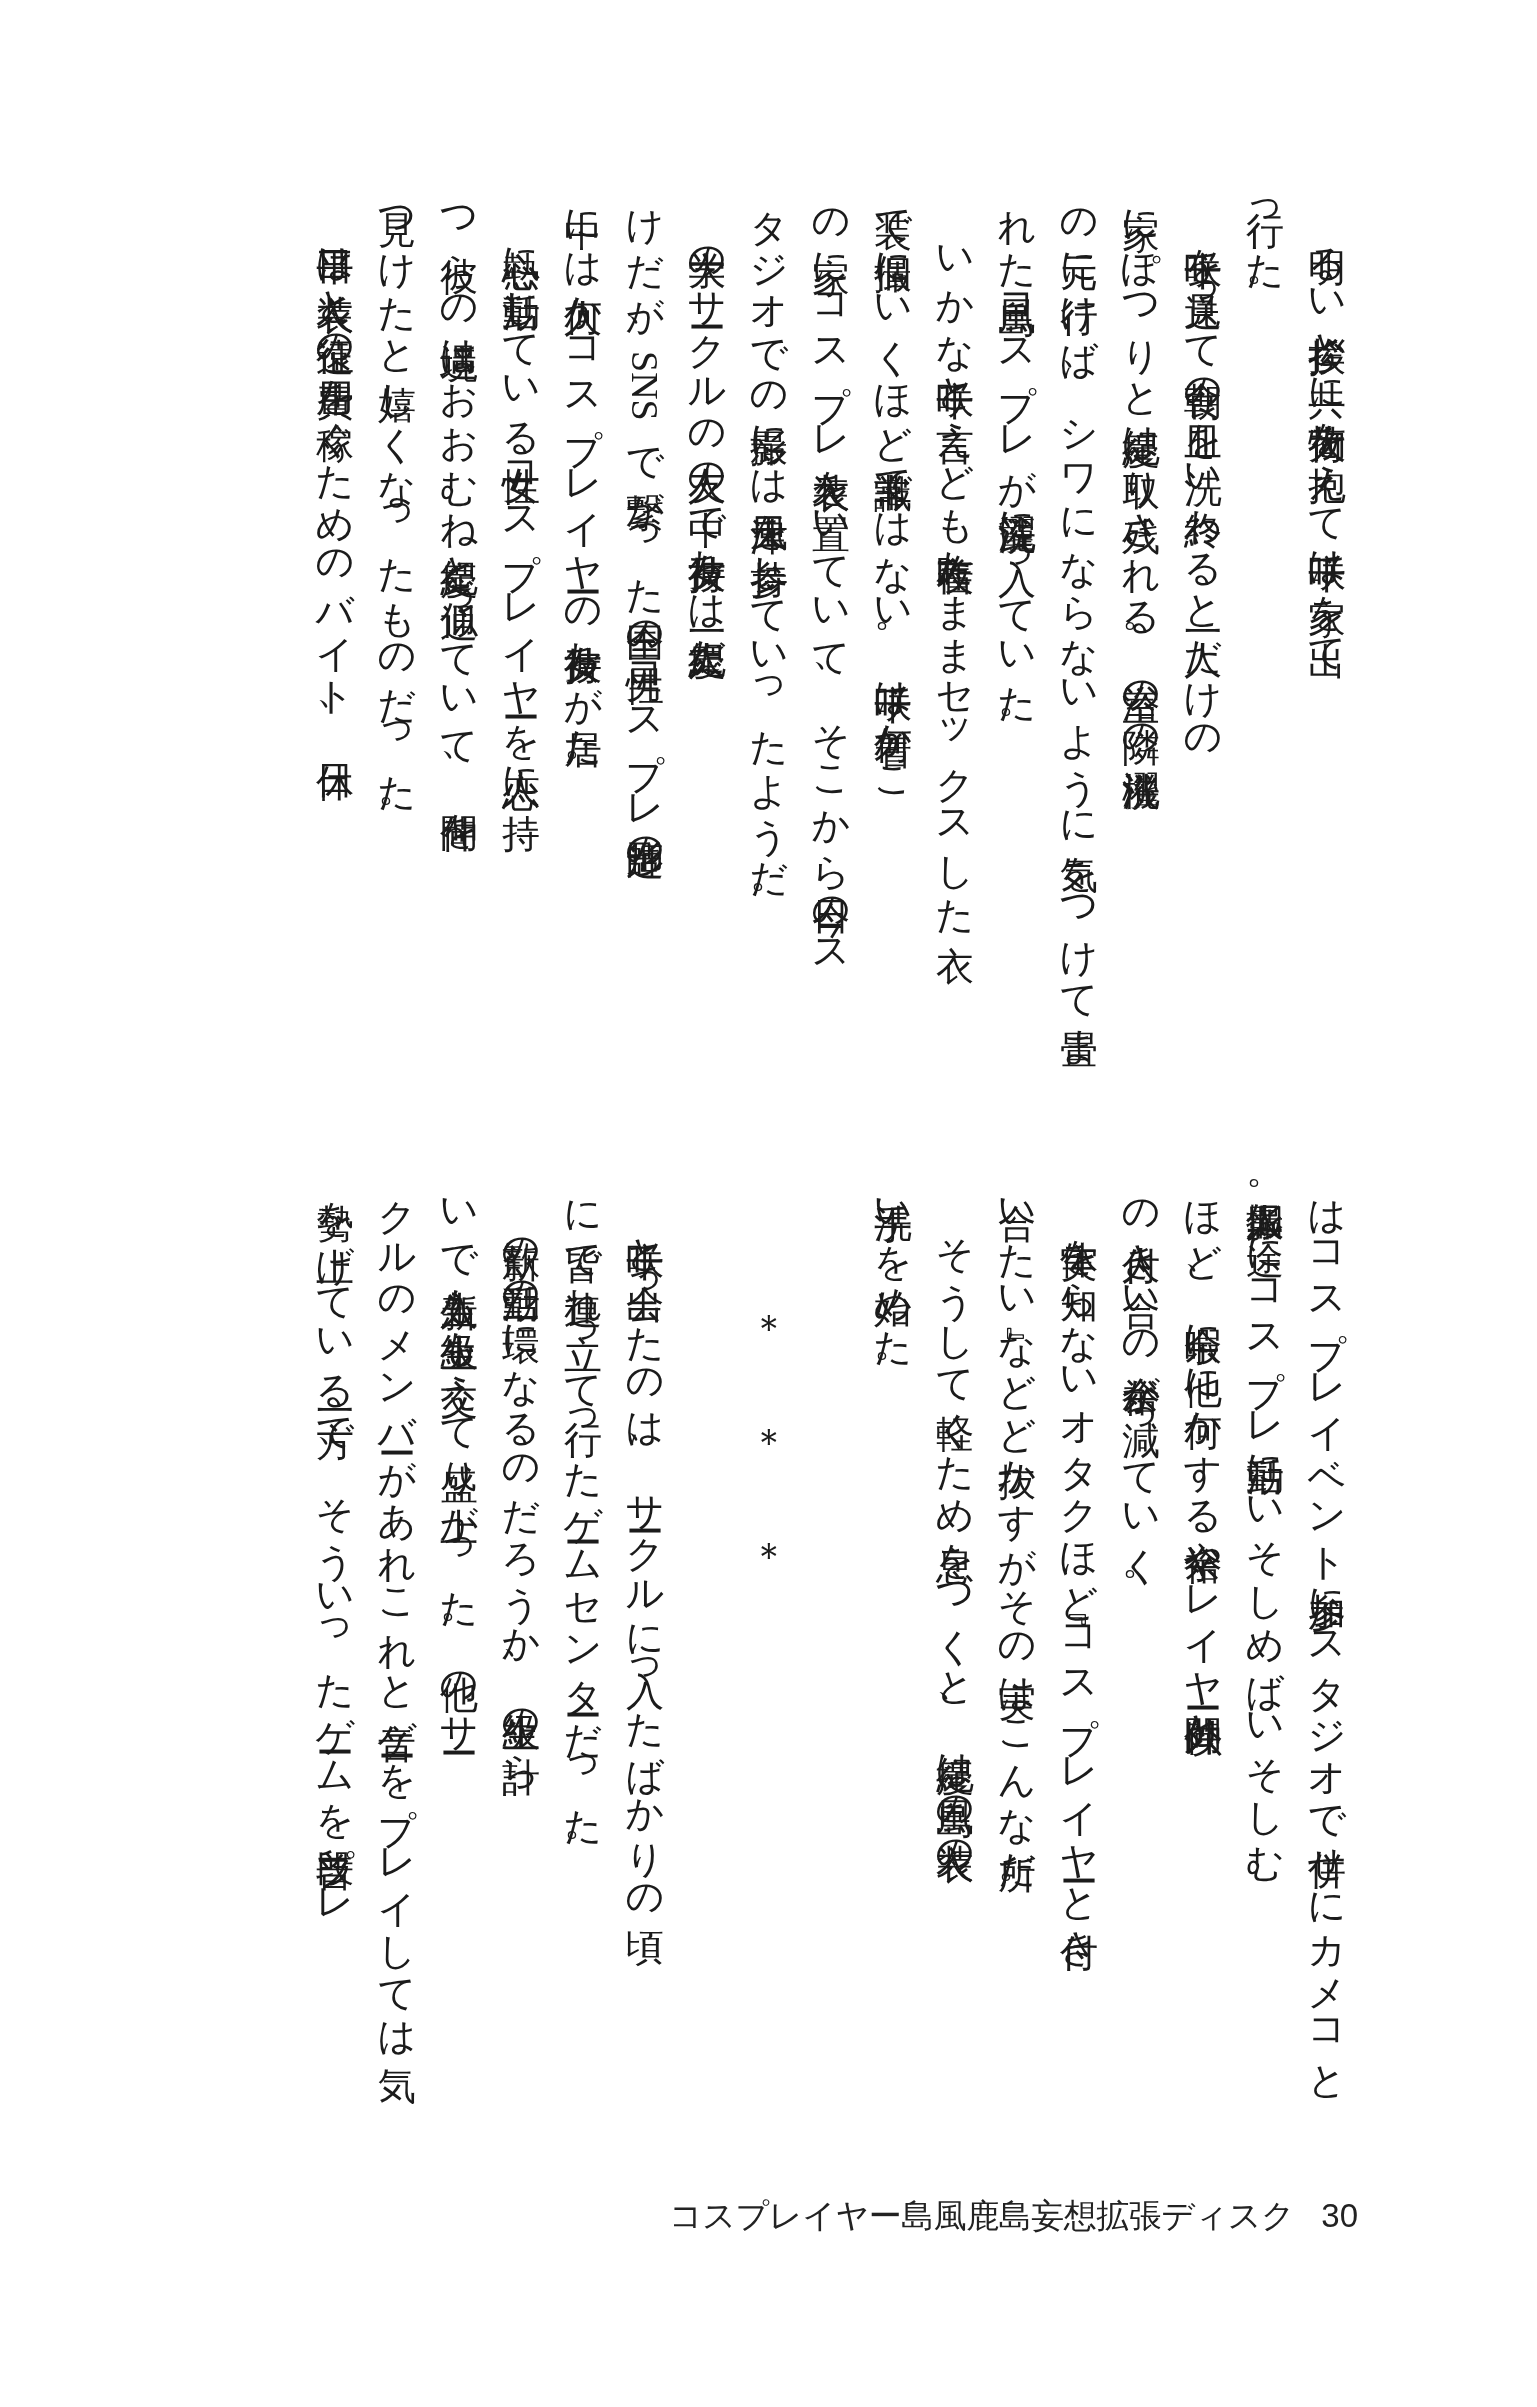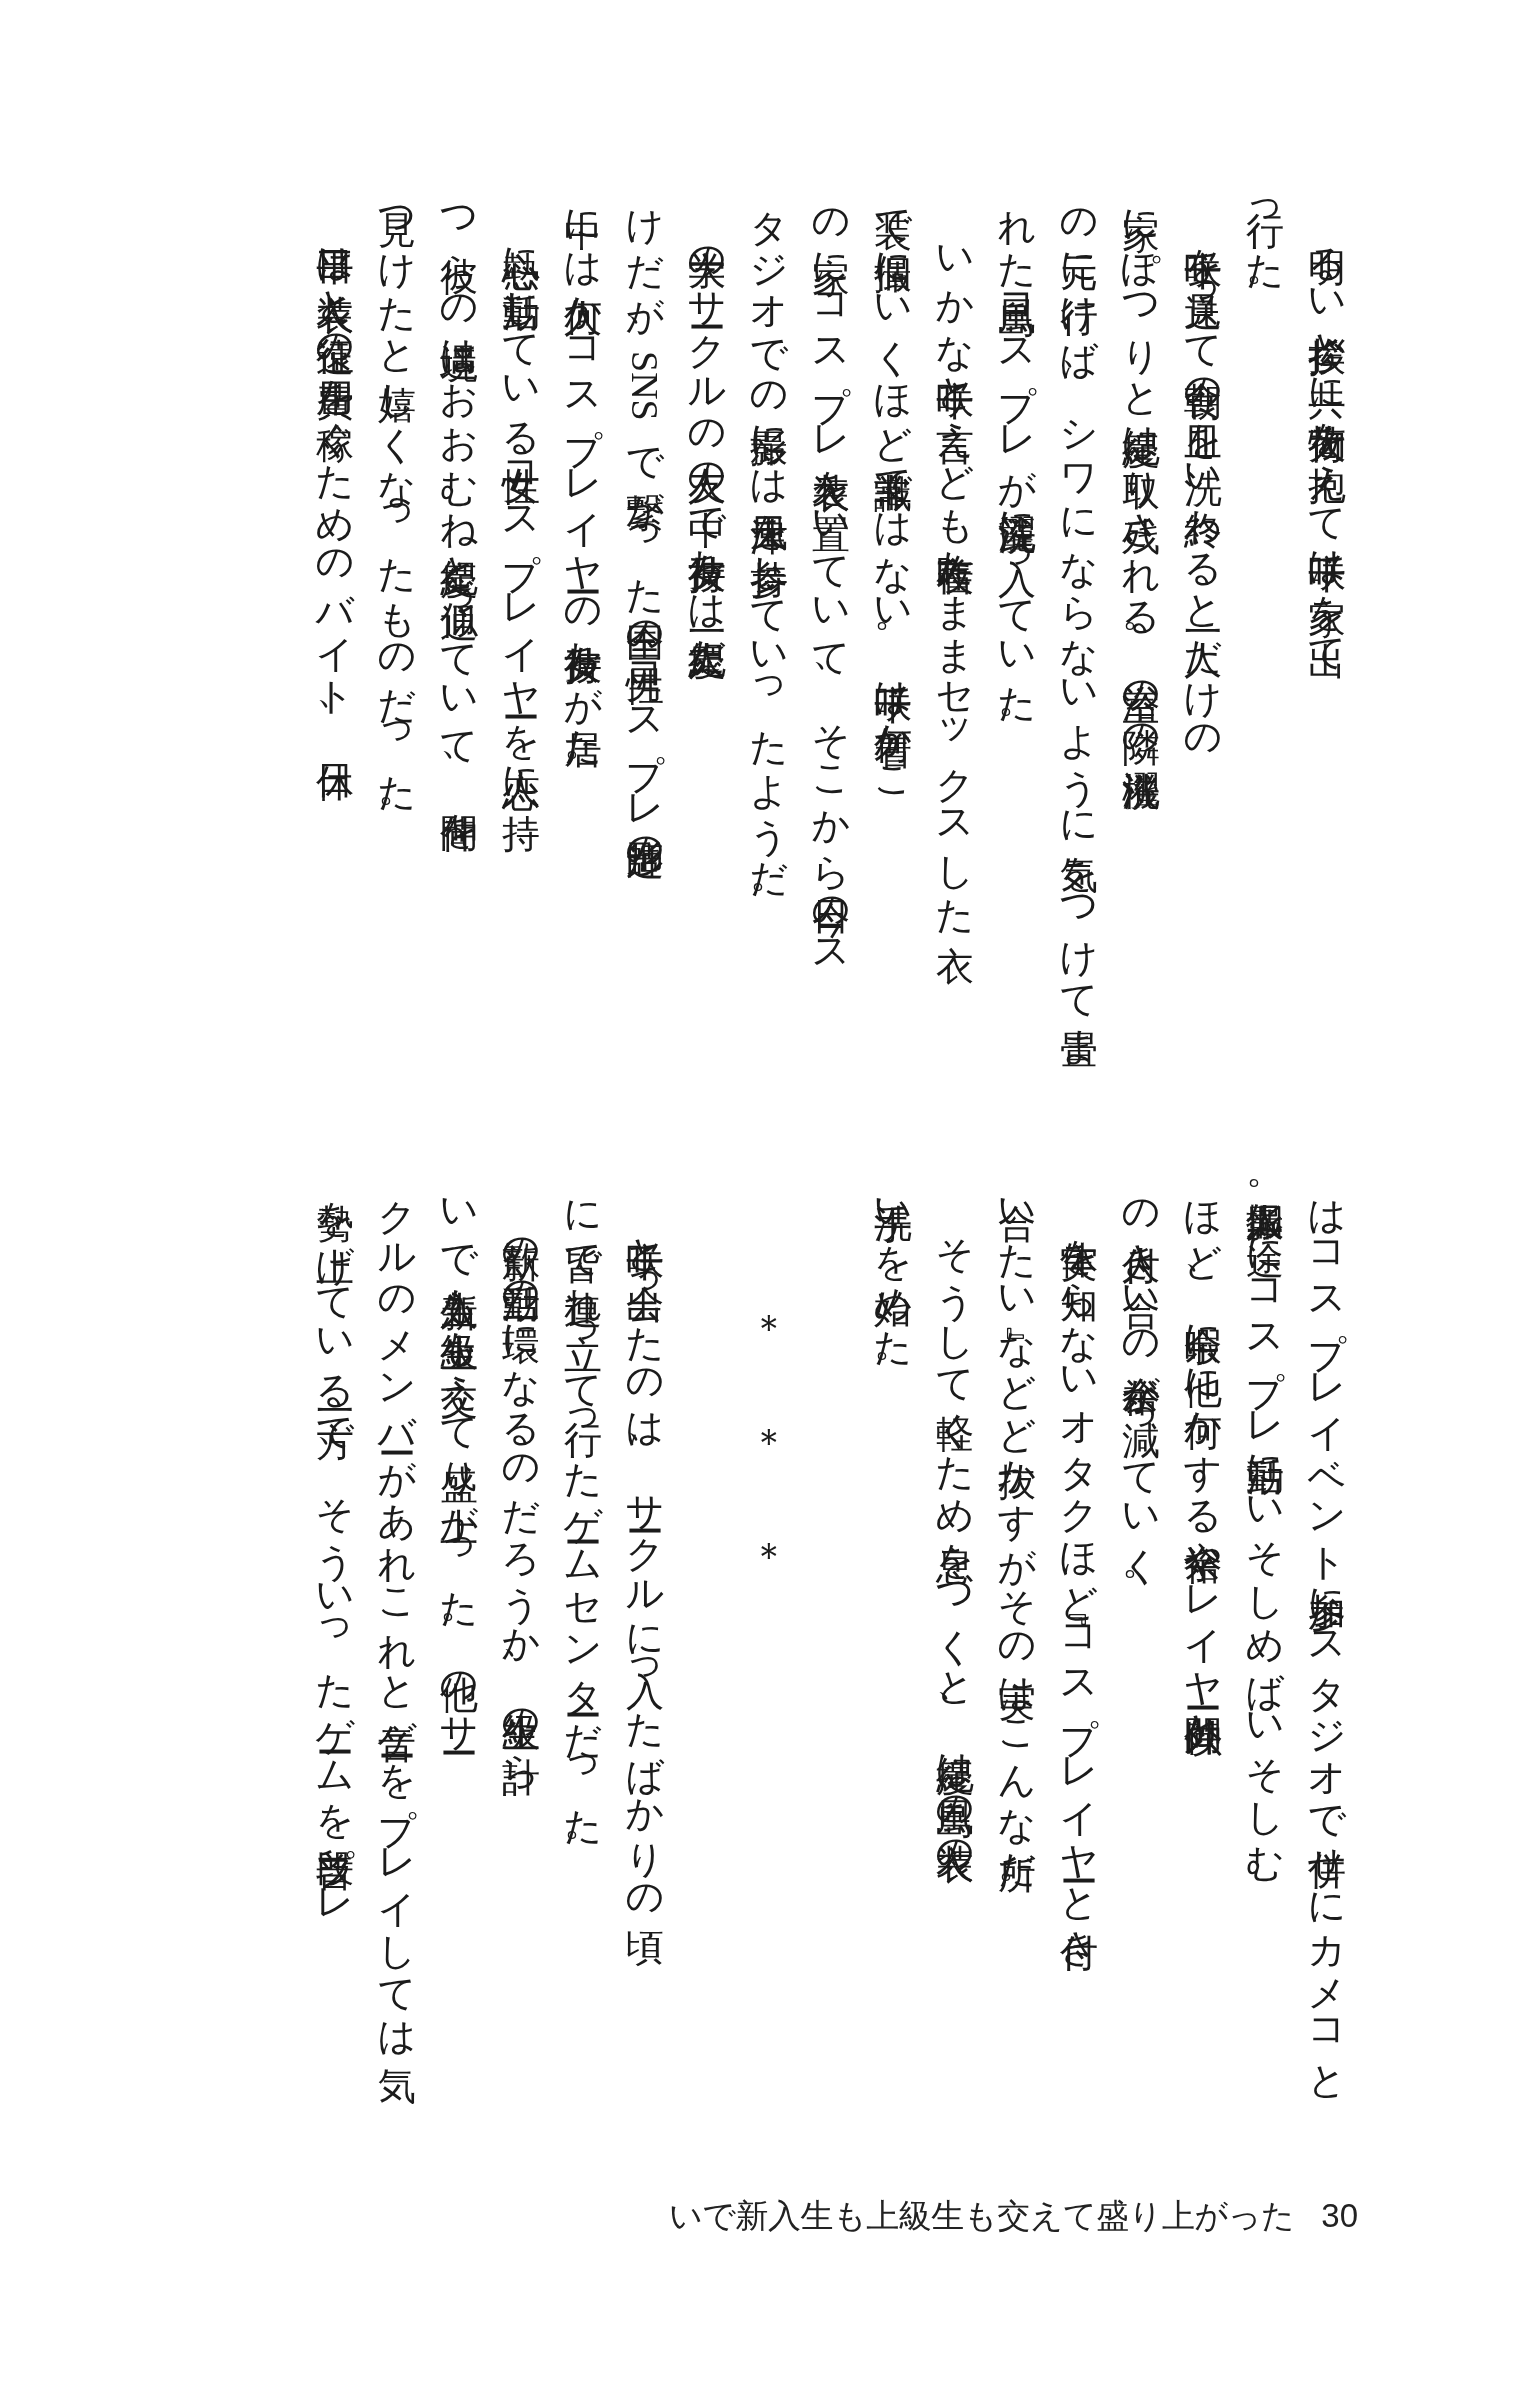--- a/index.html
+++ b/index.html
@@ -93,17 +93,17 @@
     <div class="col"></div>
     <div class="col">　千咲と出会ったのは、サークルに入ったばかりの頃</div>
     <div class="col">に皆で連れ立って行ったゲームセンターだった。</div>
     <div class="col">　新歓の活動の一環になるのだろうか、上級生の計ら</div>
     <div class="col">いで新入生も上級生も交えて盛り上がった。他のサー</div>
     <div class="col">クルのメンバーがあれこれと音ゲーをプレイしては気</div>
     <div class="col">勢を上げている一方で、そういったゲームを普段プレ</div>
   </div>
 
   <div class="footer">
-    <span>いで新入生も上級生も交えて盛り上がった</span><span class="page-num">30</span>
+    <span>コスプレイヤー島風鹿島妄想拡張ディスク</span><span class="page-num">30</span>
   </div>
 
 </div>
 
 
 </body></html>

